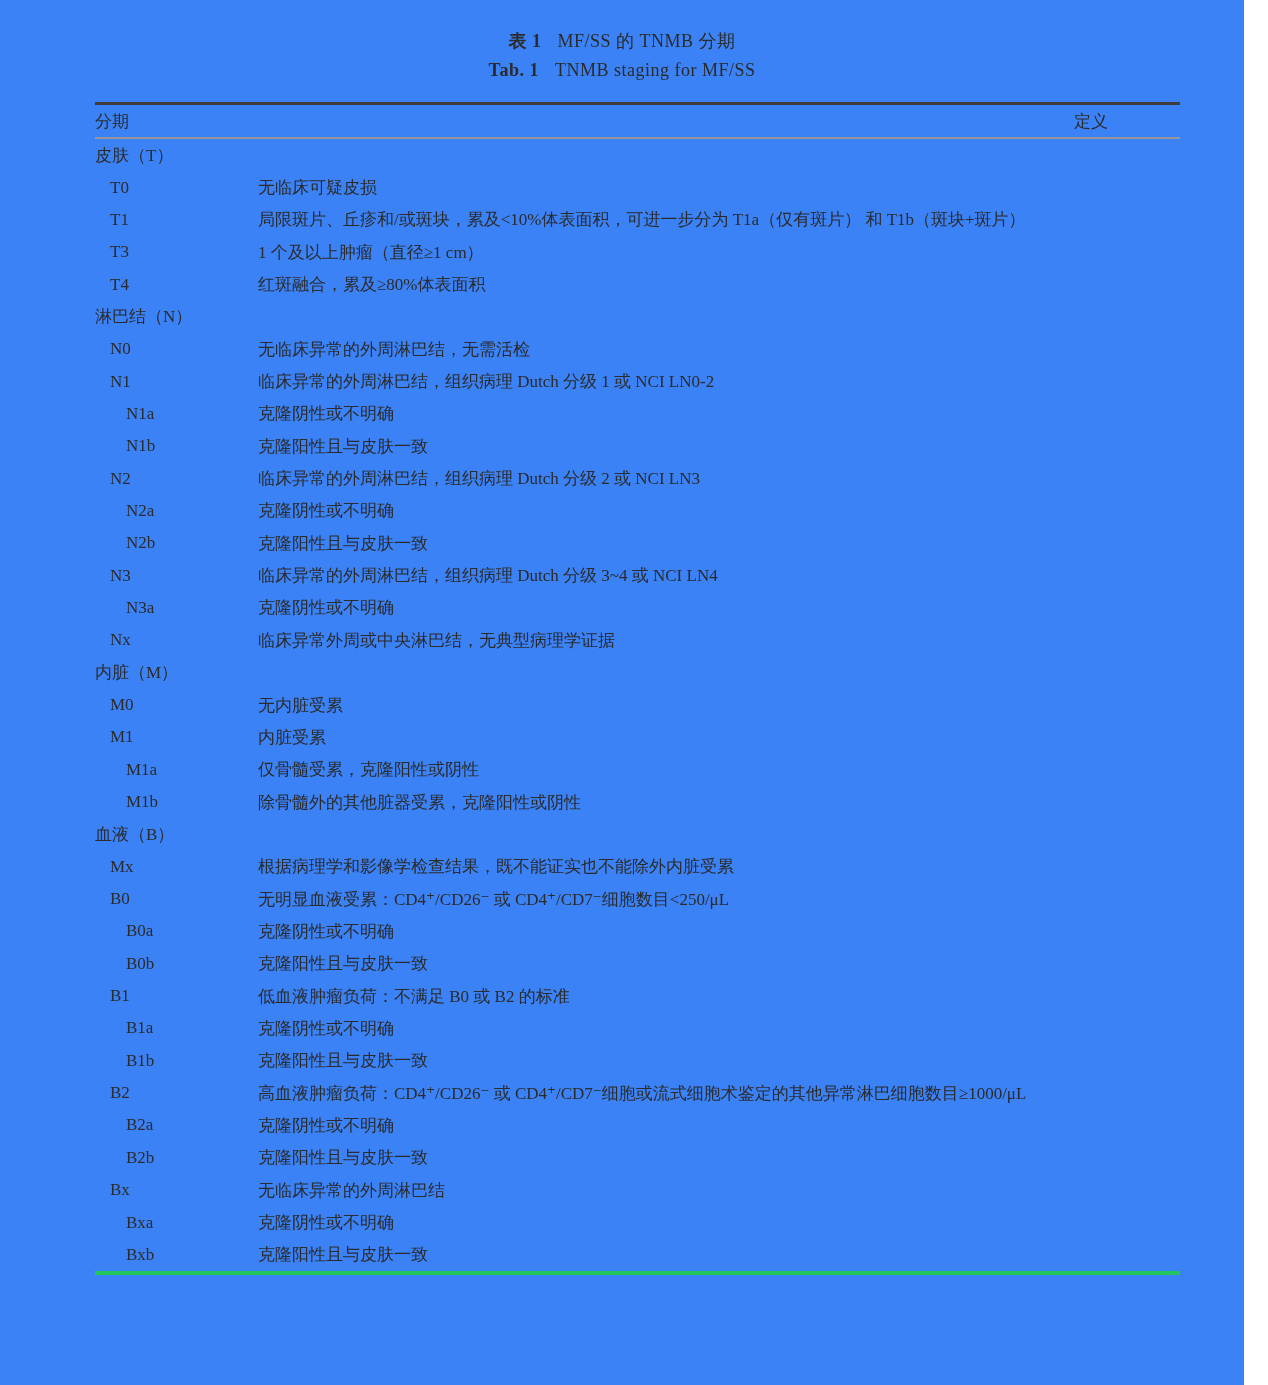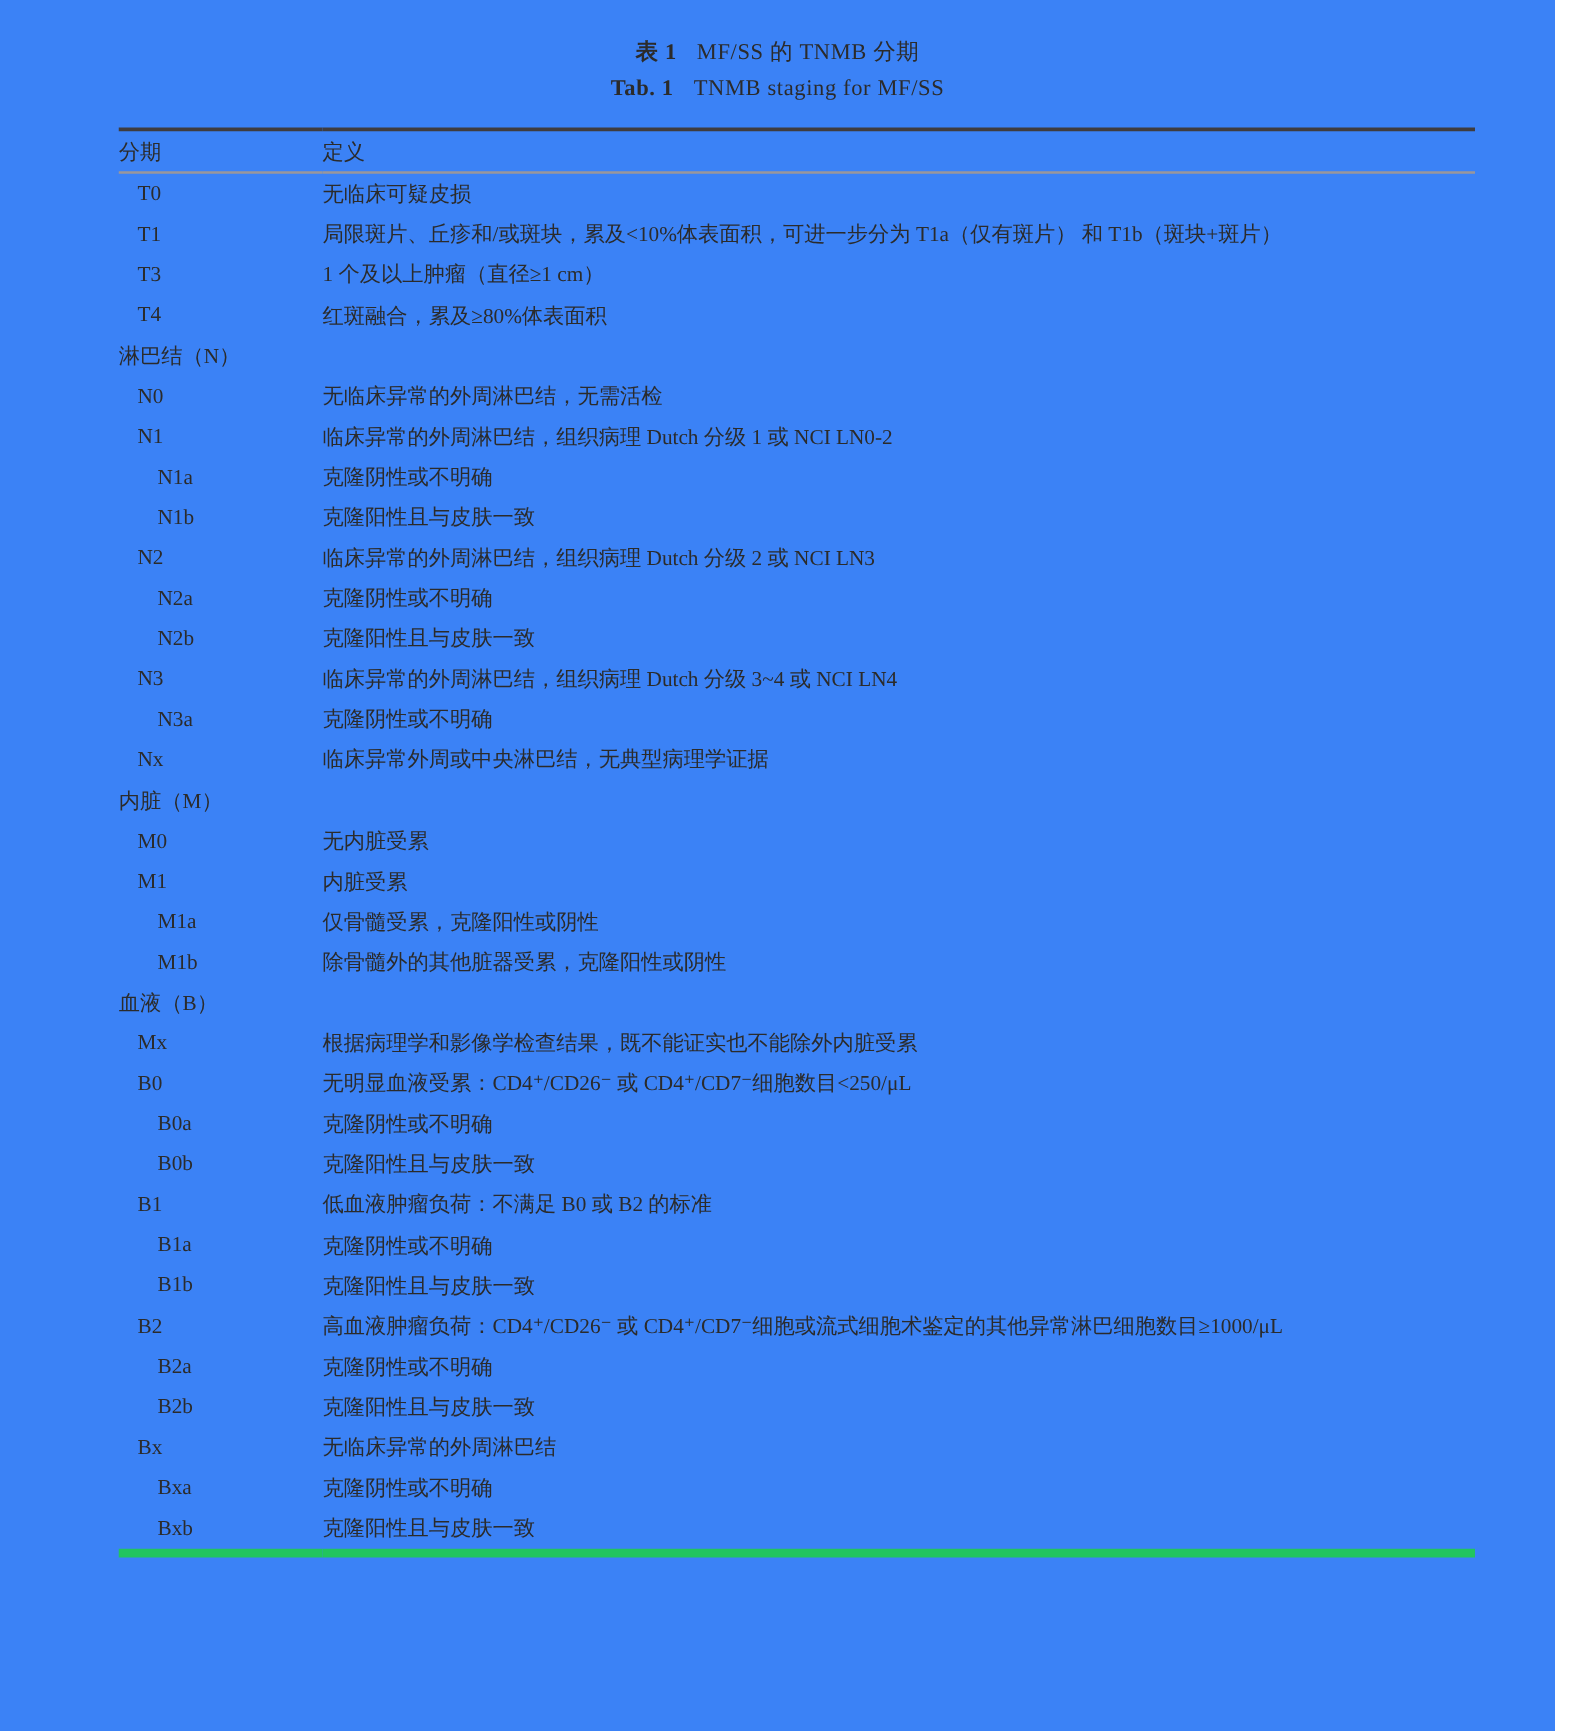--- a/index.html
+++ b/index.html
@@ -27,36 +27,36 @@
   }
   .caption-label {
     font-weight: bold;
     margin-right: 16px;
   }
   .tnmb-table {
     margin: 17px 0 0 95px;
     width: 1085px;
     border-collapse: collapse;
     border-top: 3px solid #3f3c3e;
-    border-bottom: 7px solid #22c55e;
+    border-bottom: 4px solid #22c55e;
   }
   .tnmb-table th {
     font-weight: normal;
     font-size: 17px;
     height: 32px;
     padding: 0;
     border-bottom: 2px solid #9a979a;
     vertical-align: middle;
   }
   th.col-stage {
     width: 163px;
     text-align: left;
   }
   th.col-def {
-    text-align: left;
+    text-align: right;
     padding-right: 72px;
   }
   .tnmb-table td {
     font-size: 17px;
     height: 32.35px;
     padding: 0;
     vertical-align: middle;
     white-space: nowrap;
   }
   td.stage.level-0 { padding-left: 0; }
@@ -79,20 +79,24 @@
 
   <table class="tnmb-table">
     <thead>
       <tr>
         <th class="col-stage">分期</th>
         <th class="col-def">定义</th>
       </tr>
     </thead>
     <tbody id="rows">
         <tr>
+          <td class="stage level-0">皮肤（T）</td>
+          <td class="definition"></td>
+        </tr>
+        <tr>
           <td class="stage level-1">T0</td>
           <td class="definition">无临床可疑皮损</td>
         </tr>
         <tr>
           <td class="stage level-1">T1</td>
           <td class="definition">局限斑片、丘疹和/或斑块，累及&lt;10%体表面积，可进一步分为 T1a（仅有斑片） 和 T1b（斑块+斑片）</td>
         </tr>
         <tr>
           <td class="stage level-1">T3</td>
           <td class="definition">1 个及以上肿瘤（直径≥1 cm）</td>

